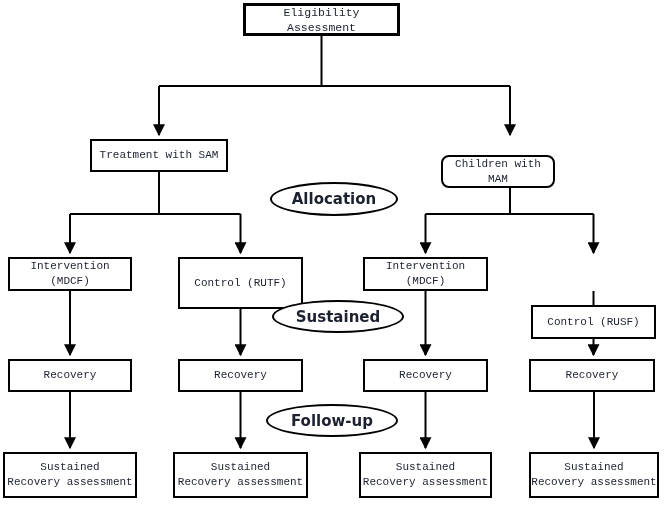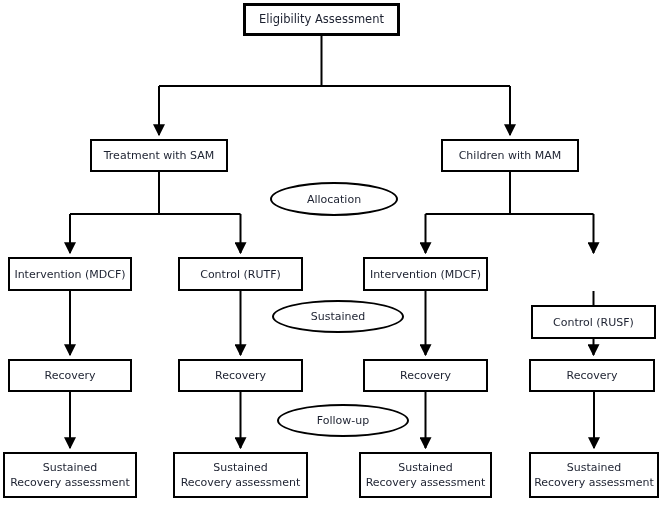--- a/index.html
+++ b/index.html
@@ -21,32 +21,34 @@
   .node{
     position:absolute;
     box-sizing:border-box;
     background:var(--bg);
     border:2px solid var(--stroke);
     display:flex;flex-direction:column;
     align-items:center;justify-content:center;
     text-align:center;
     font-size:11px;line-height:15px;
     z-index:2;
+    font-family:Liberation Mono, monospace;
   }
   .node--root{border-width:3px;font-size:11.5px;}
   .ellipse{
     position:absolute;
     box-sizing:border-box;
     background:var(--bg);
     border:2px solid var(--stroke);
     border-radius:50%;
     display:flex;align-items:center;justify-content:center;
     text-align:center;
-    font-size:11px;
+    font-size:15px;
     z-index:2;
+    font-weight:bold;
   }
 </style>
 </head>
 <body>
 
 <div class="canvas">
 
   <svg class="connectors" viewBox="0 0 669 505" xmlns="http://www.w3.org/2000/svg">
     <defs>
       <marker id="ah" viewBox="0 0 10 10" refX="9" refY="5" markerWidth="6" markerHeight="6" orient="auto">
@@ -73,37 +75,37 @@
 
     <path d="M70,392 V448" marker-end="url(#ah)"></path>
     <path d="M240.5,392 V448" marker-end="url(#ah)"></path>
     <path d="M425.5,392 V448" marker-end="url(#ah)"></path>
     <path d="M594,392 V448" marker-end="url(#ah)"></path>
   </svg>
 
   <div class="node node--root" style="left:243px;top:3px;width:157px;height:33px;">Eligibility Assessment</div>
 
   <div class="node" style="left:90px;top:139px;width:138px;height:33px;">Treatment with SAM</div>
-  <div class="node" style="left:441px;top:139px;width:138px;height:33px;">Children with MAM</div>
+  <div class="node" style="left:441px;top:155px;width:114px;height:33px;border-radius:8px;">Children with MAM</div>
 
   <div class="ellipse" style="left:270px;top:182px;width:128px;height:34px;">Allocation</div>
 
   <div class="node" style="left:8px;top:257px;width:124px;height:34px;">Intervention (MDCF)</div>
-  <div class="node" style="left:178px;top:257px;width:125px;height:34px;">Control (RUTF)</div>
+  <div class="node" style="left:178px;top:257px;width:125px;height:52px;">Control (RUTF)</div>
   <div class="node" style="left:363px;top:257px;width:125px;height:34px;">Intervention (MDCF)</div>
   <div class="node" style="left:531px;top:257px;width:125px;height:34px;margin-top:48px;">Control (RUSF)</div>
 
   <div class="ellipse" style="left:272px;top:300px;width:132px;height:33px;">Sustained</div>
 
   <div class="node" style="left:8px;top:359px;width:124px;height:33px;">Recovery</div>
   <div class="node" style="left:178px;top:359px;width:125px;height:33px;">Recovery</div>
   <div class="node" style="left:363px;top:359px;width:125px;height:33px;">Recovery</div>
   <div class="node" style="left:529px;top:359px;width:126px;height:33px;">Recovery</div>
 
-  <div class="ellipse" style="left:277px;top:404px;width:132px;height:33px;">Follow-up</div>
+  <div class="ellipse" style="left:266px;top:404px;width:132px;height:33px;">Follow-up</div>
 
   <div class="node" style="left:3px;top:452px;width:134px;height:46px;">
     <div>Sustained</div>
     <div>Recovery assessment</div>
   </div>
   <div class="node" style="left:173px;top:452px;width:135px;height:46px;">
     <div>Sustained</div>
     <div>Recovery assessment</div>
   </div>
   <div class="node" style="left:359px;top:452px;width:133px;height:46px;">

